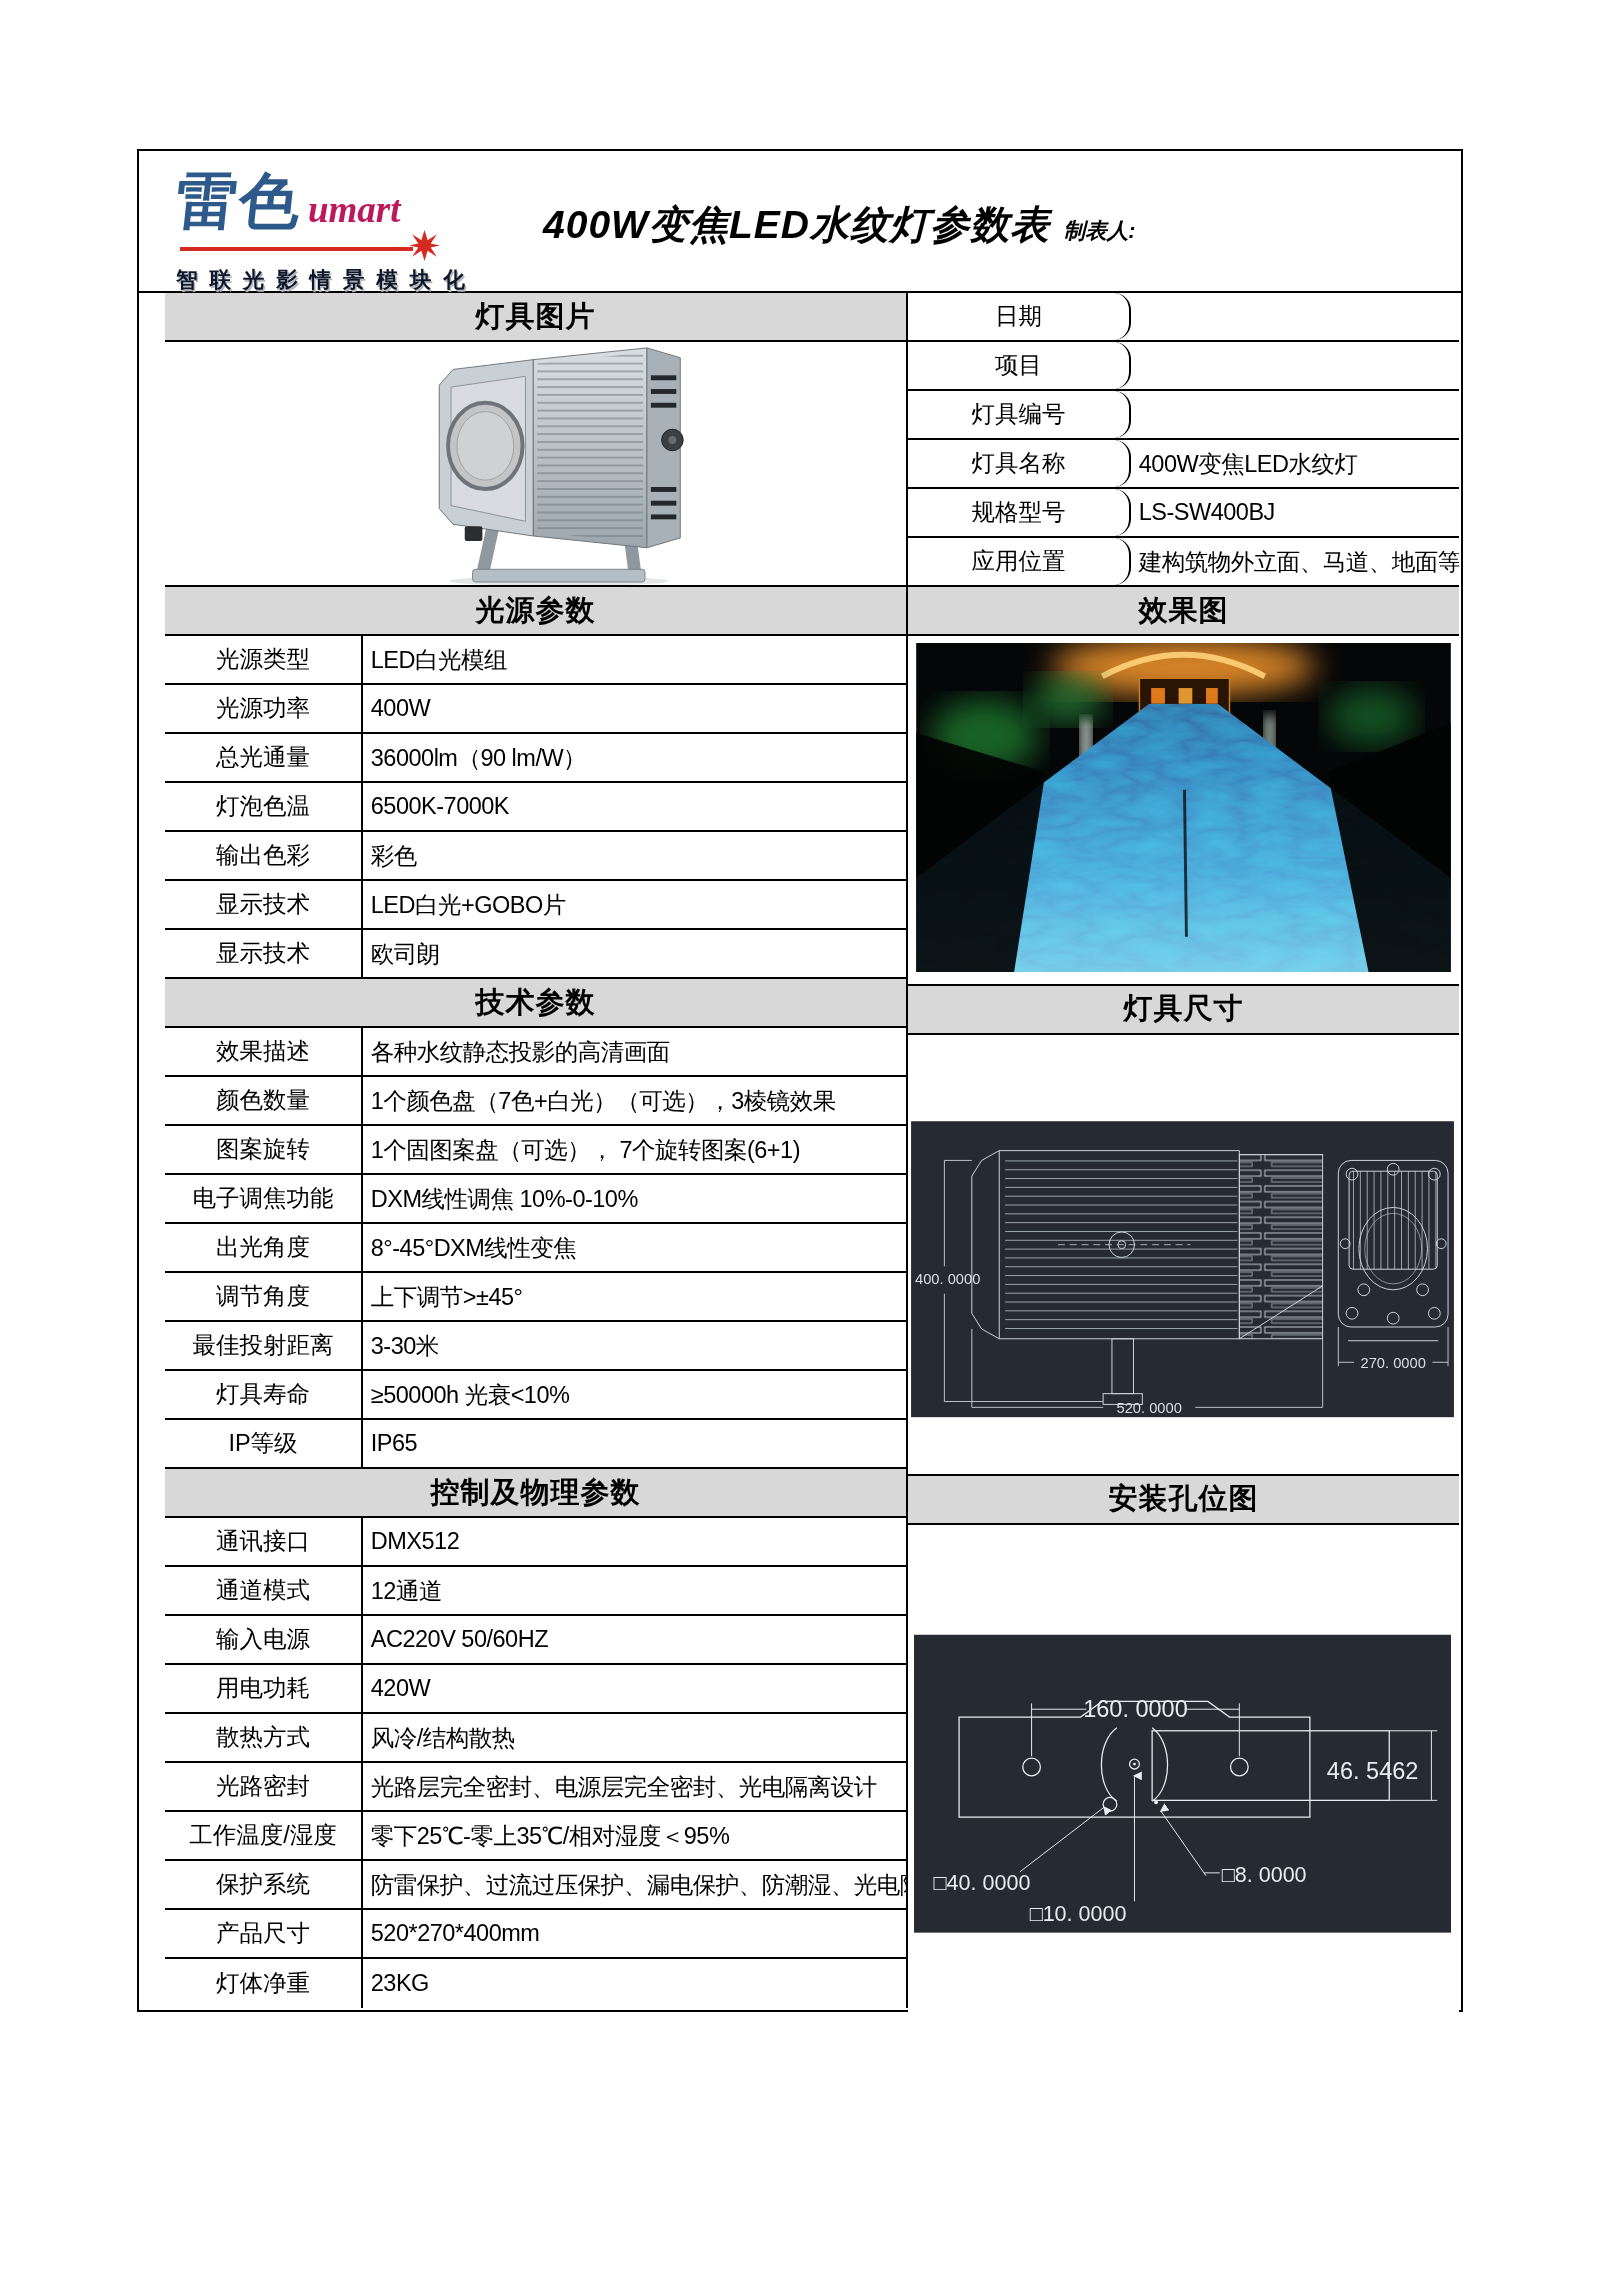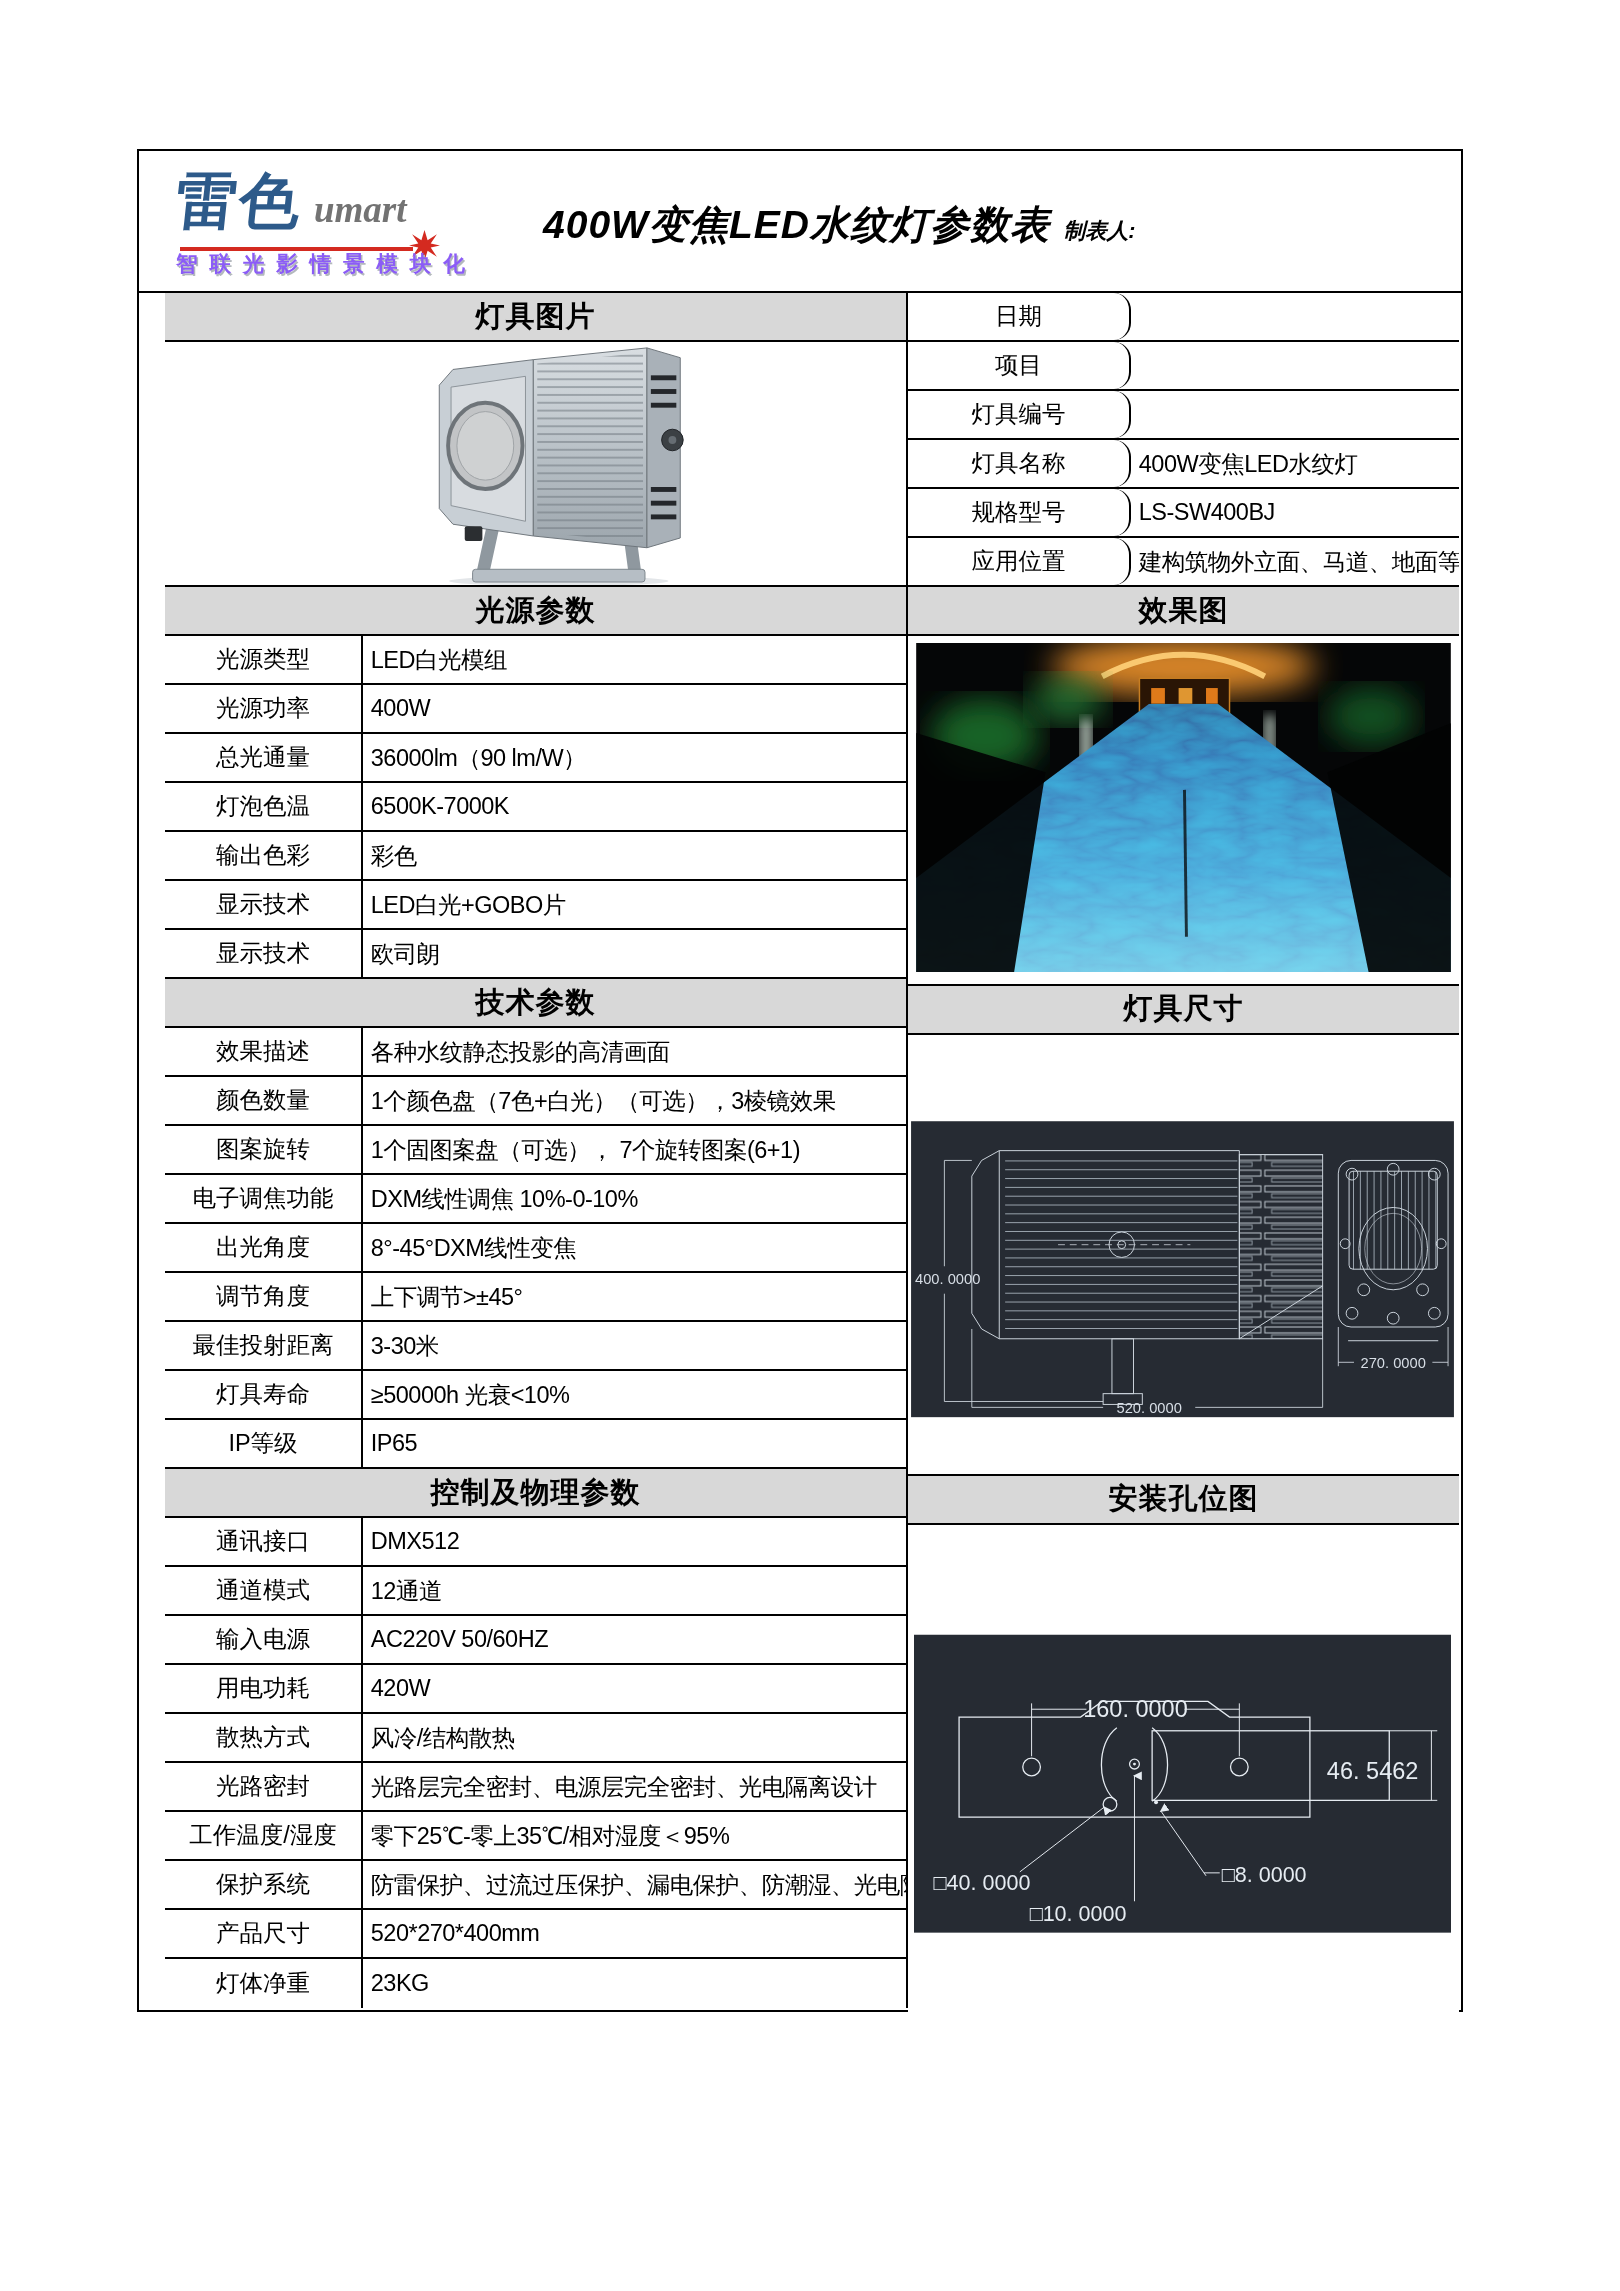--- a/index.html
+++ b/index.html
@@ -7,24 +7,24 @@
         font-family:"Liberation Sans",sans-serif;color:#000;overflow:hidden;}
   .frame{position:absolute;left:137px;top:149px;width:1326px;height:1863px;
          border:2.9px solid #000;box-sizing:border-box;background:#fff;}
   
   .title-row{position:relative;width:100%;height:142px;border-bottom:2px solid #000;box-sizing:border-box;}
   .logo{position:absolute;left:37px;top:9.8px;width:333px;height:127px;}
   .brand-line{position:relative;height:82px;white-space:nowrap;}
   .brand-cn{font-family:"Liberation Serif",serif;font-weight:bold;font-size:61px;
             color:#2d5a8a;letter-spacing:2px;transform:skewX(-6deg);display:inline-block;}
   .brand-en{font-family:"Liberation Serif",serif;font-style:italic;font-weight:bold;
-            font-size:37px;color:#737373;margin-left:12px;}
+            font-size:37px;color:#be185d;margin-left:6px;}
   .logo-underline{position:absolute;left:3.9px;top:86px;width:233px;height:3.9px;background:#d42a20;}
   .logo-star{position:absolute;left:233px;top:69px;width:31px;height:31px;}
-  .slogan{position:absolute;left:0px;top:88px;font-size:21.6px;font-weight:bold;color:#8b5cf6;
+  .slogan{position:absolute;left:0px;top:104px;font-size:21.6px;font-weight:bold;color:#0f172a;
           letter-spacing:11.8px;white-space:nowrap;text-shadow:1.5px 1.5px 0 #b3b8bd;}
   .title-block{position:absolute;left:404px;top:47px;white-space:nowrap;font-style:italic;}
   .doc-title{font-size:39px;font-weight:bold;letter-spacing:1px;}
   .doc-author{font-size:21.6px;font-weight:bold;margin-left:13.7px;}
   
   .panels{position:relative;width:100%;height:1715px;display:flex;}
   .panel-left{width:769px;border-right:2px solid #000;box-sizing:border-box;padding-left:26px;}
   .panel-right{width:551px;}
   .row{display:flex;height:49px;border-bottom:2px solid #000;box-sizing:border-box;overflow:hidden;}
   .row:last-child{border-bottom:none;}

